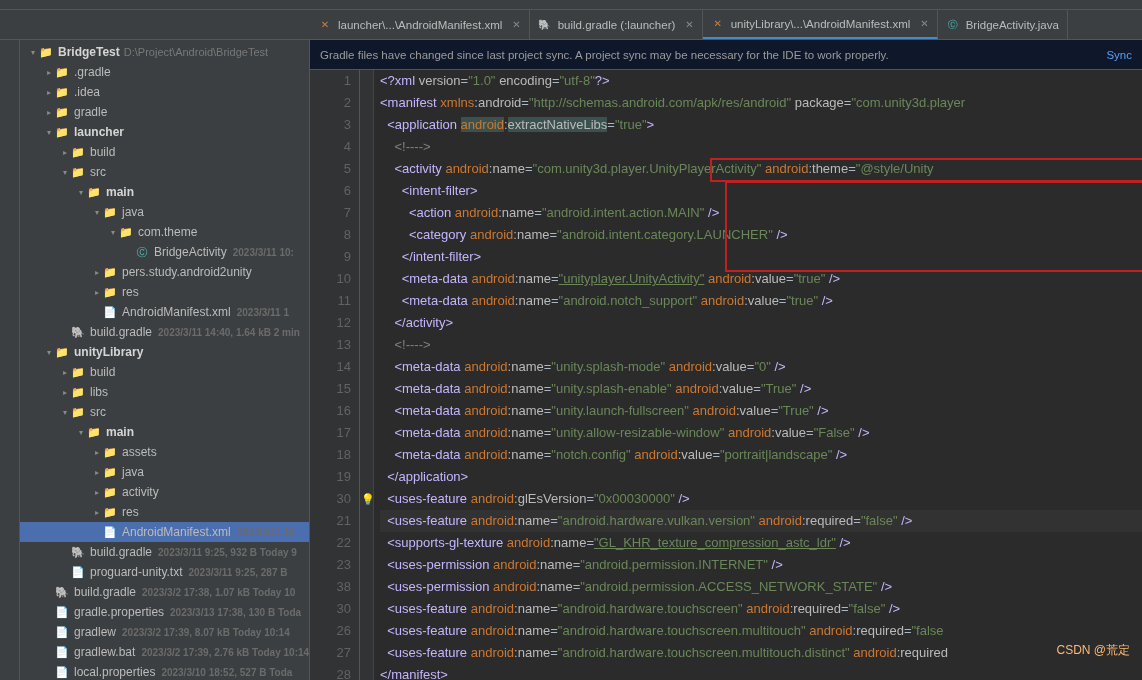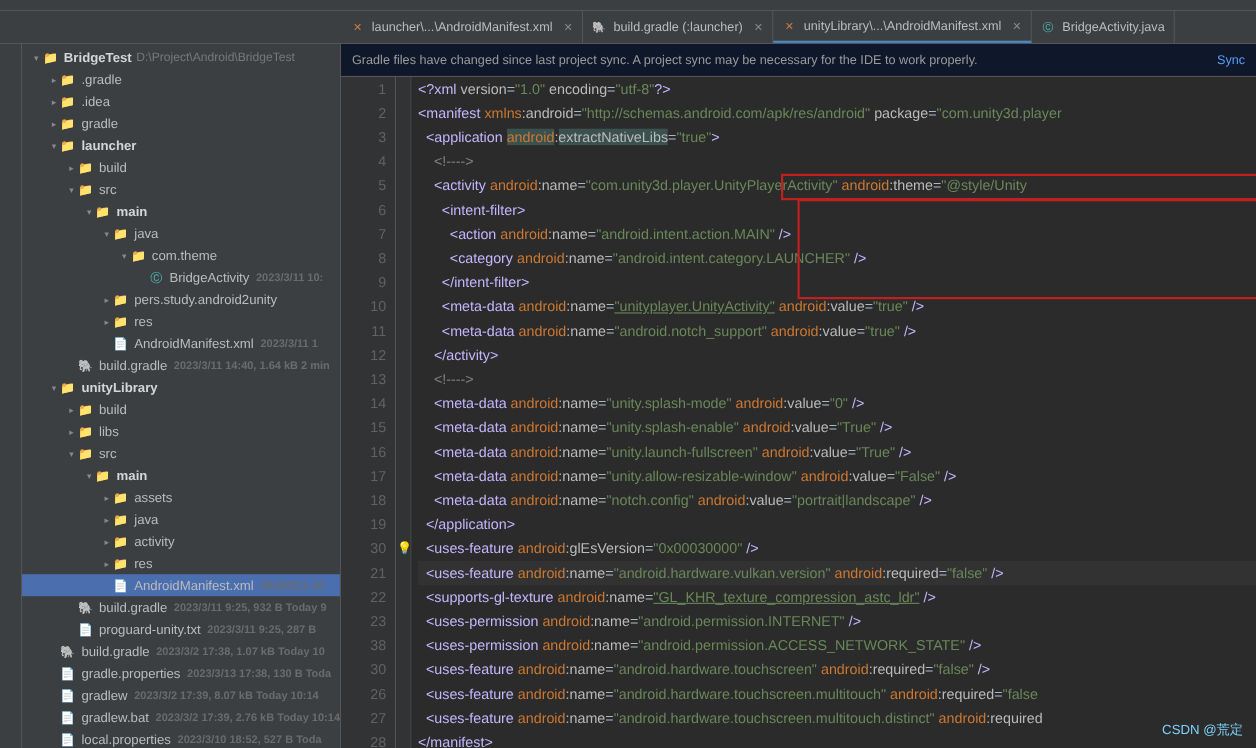--- a/index.html
+++ b/index.html
@@ -54,21 +54,21 @@
 
 .c-tag { color: #c4b5fd; }
 .c-attr { color: #bababa; }
 .c-ns { color: #cc7832; }
 .c-eq { color: #a9b7c6; }
 .c-str { color: #6a8759; }
 .c-str-u { color: #6a8759; text-decoration: underline; }
 .c-comm { color: #808080; }
 .c-hl-bg { background: #3b514d; }
 .selected-line { background: #323232; }
-.watermark { position: absolute; right: 12px; bottom: 8px; color: #7dd3fc; font-size: 12px; }
+.watermark { position: absolute; right: 12px; bottom: 21px; color: #fdba74; font-size: 12px; }
 </style>
 </head>
 <body>
 
 <div class="top-bar"></div>
 
 <div class="tabs-bar">
   <div class="tab">
       <span class="tab-icon file-icon xml">✕</span>
       <span>launcher\...\AndroidManifest.xml</span>

